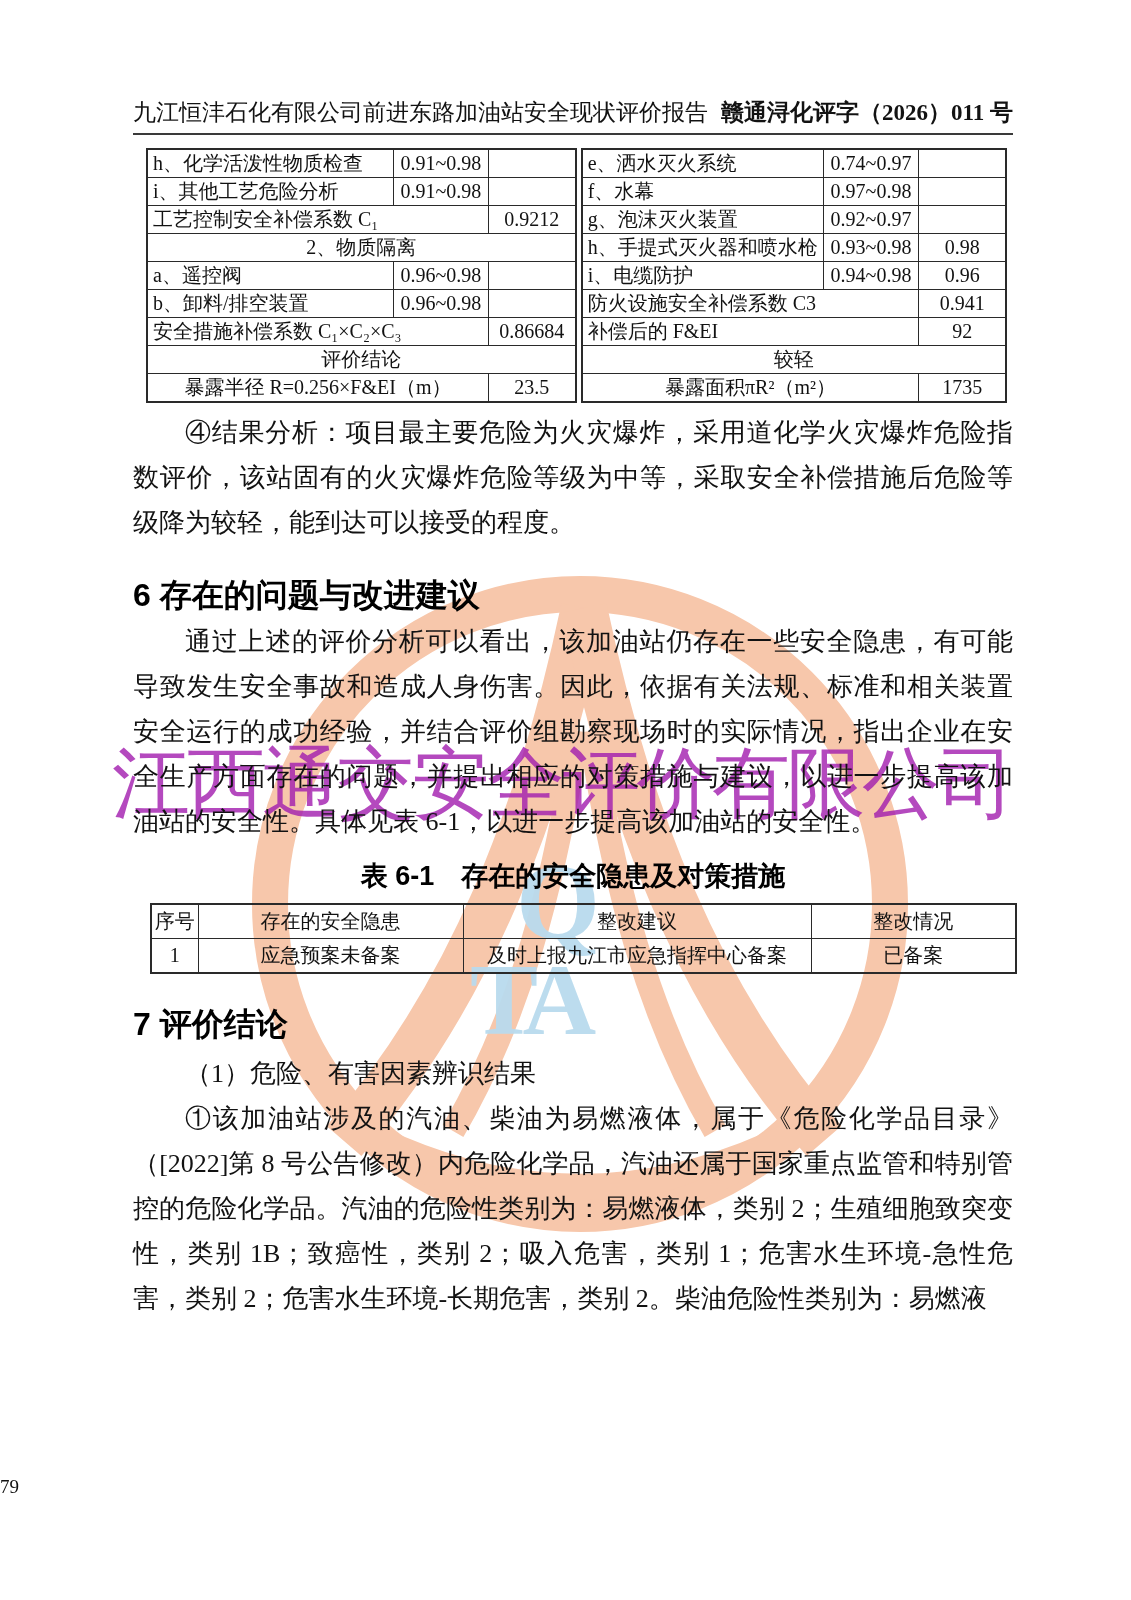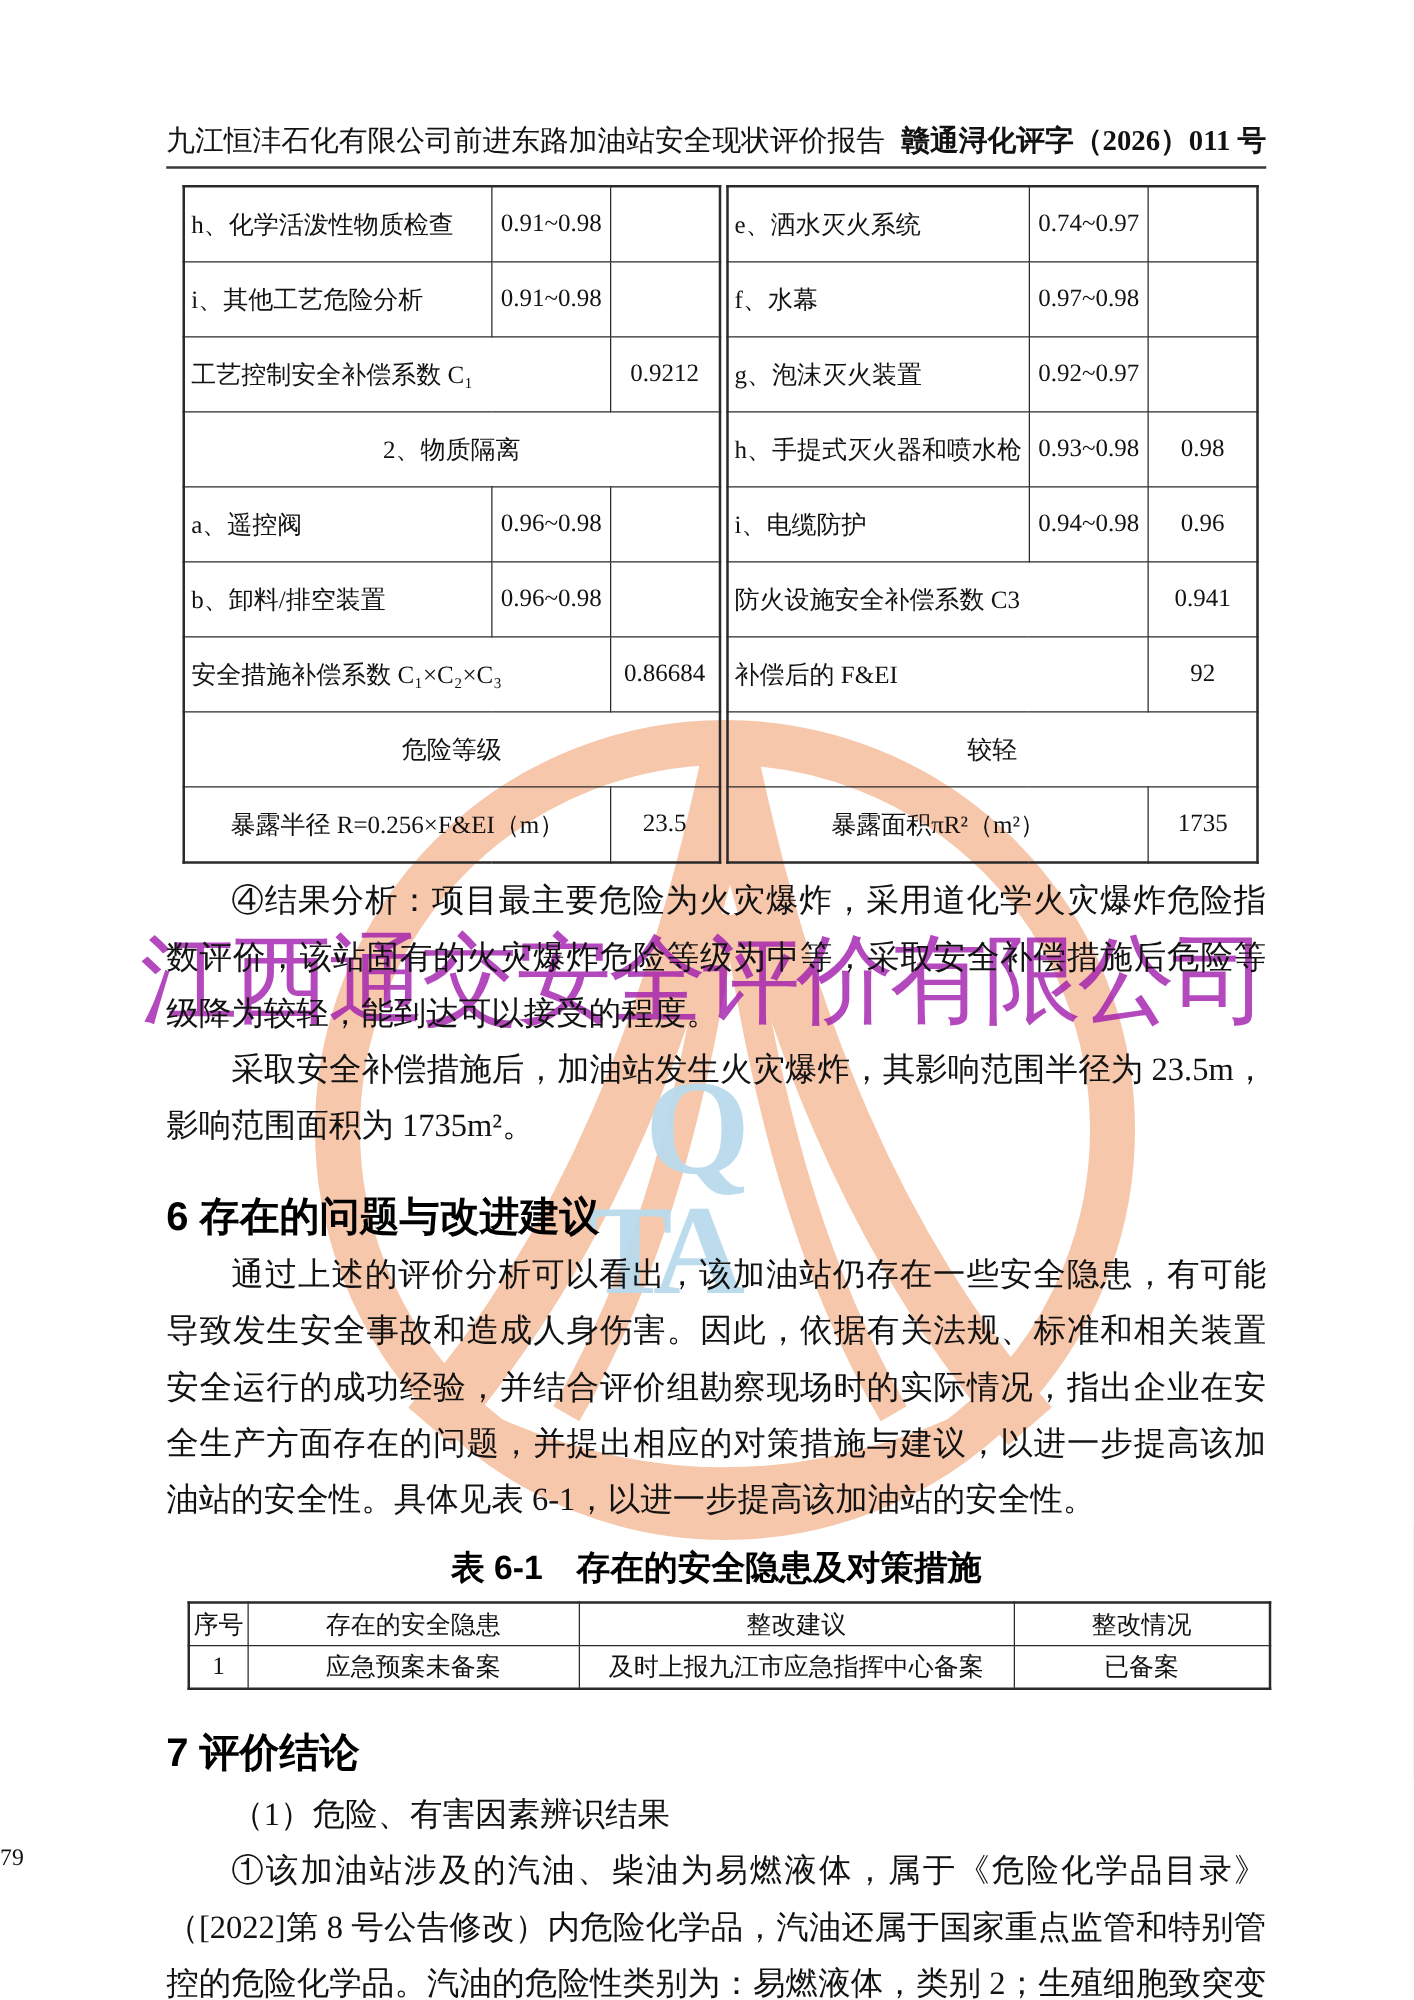--- a/index.html
+++ b/index.html
@@ -24,21 +24,21 @@
     display:flex; justify-content:space-between; align-items:flex-end;
     padding-top:97px; padding-bottom:5px; border-bottom:2px solid #3a3a3a;
     font-size:23px;
   }
   .doc-header .right { font-weight:bold; }
   
   .dow-wrap { margin-top:13px; margin-left:13px; width:861px; display:flex; gap:4px; }
   table.dow { border-collapse:collapse; border:2px solid #2a2a2a; table-layout:fixed; }
   table.dow td {
     border:1px solid #2a2a2a; height:28px; font-size:20px;
-    padding:16px 5px; overflow:hidden; white-space:nowrap;
+    padding:0 5px; overflow:hidden; white-space:nowrap;
   }
   table.dow td.num { text-align:center; padding:0 2px; }
   table.dow td.c   { text-align:center; }
   
   .para {
     font-size:26px; line-height:45px; text-align:justify; text-indent:2em;
   }
   .p-first { margin-top:7px; }
   .h-section {
     margin-top:30px;
@@ -124,21 +124,21 @@
         <tr>
           <td>b、卸料/排空装置</td>
           <td class="num">0.96~0.98</td>
           <td class="num"></td>
         </tr>
         <tr>
           <td colspan="2">安全措施补偿系数 C₁×C₂×C₃</td>
           <td class="num">0.86684</td>
         </tr>
         <tr>
-          <td colspan="3" class="c">危险等级</td>
+          <td colspan="3" class="c">评价结论</td>
         </tr>
         <tr>
           <td colspan="2" class="c">暴露半径 R=0.256×F&amp;EI（m）</td>
           <td class="num">23.5</td>
         </tr>
       </tbody>
         </table>
 
       <table class="dow">
         <colgroup>
@@ -185,21 +185,20 @@
         </tr>
         <tr>
           <td colspan="2" class="c">暴露面积πR²（m²）</td>
           <td class="num">1735</td>
         </tr>
       </tbody>
         </table>
     </div>
 
     <p class="para p-first">④结果分析：项目最主要危险为火灾爆炸，采用道化学火灾爆炸危险指数评价，该站固有的火灾爆炸危险等级为中等，采取安全补偿措施后危险等级降为较轻，能到达可以接受的程度。</p>
-    <p class="para">采取安全补偿措施后，加油站发生火灾爆炸，其影响范围半径为 23.5m，影响范围面积为 1735m²。</p>
 
     <h2 class="h-section">6 存在的问题与改进建议</h2>
     <p class="para s6-body">通过上述的评价分析可以看出，该加油站仍存在一些安全隐患，有可能导致发生安全事故和造成人身伤害。因此，依据有关法规、标准和相关装置安全运行的成功经验，并结合评价组勘察现场时的实际情况，指出企业在安全生产方面存在的问题，并提出相应的对策措施与建议，以进一步提高该加油站的安全性。具体见表 6-1，以进一步提高该加油站的安全性。</p>
 
     <div class="t61-caption">表 6-1　存在的安全隐患及对策措施</div>
     <table class="t61">
       <colgroup>
           <col style="width:47px">
           <col style="width:265px">
           <col style="width:348px">

